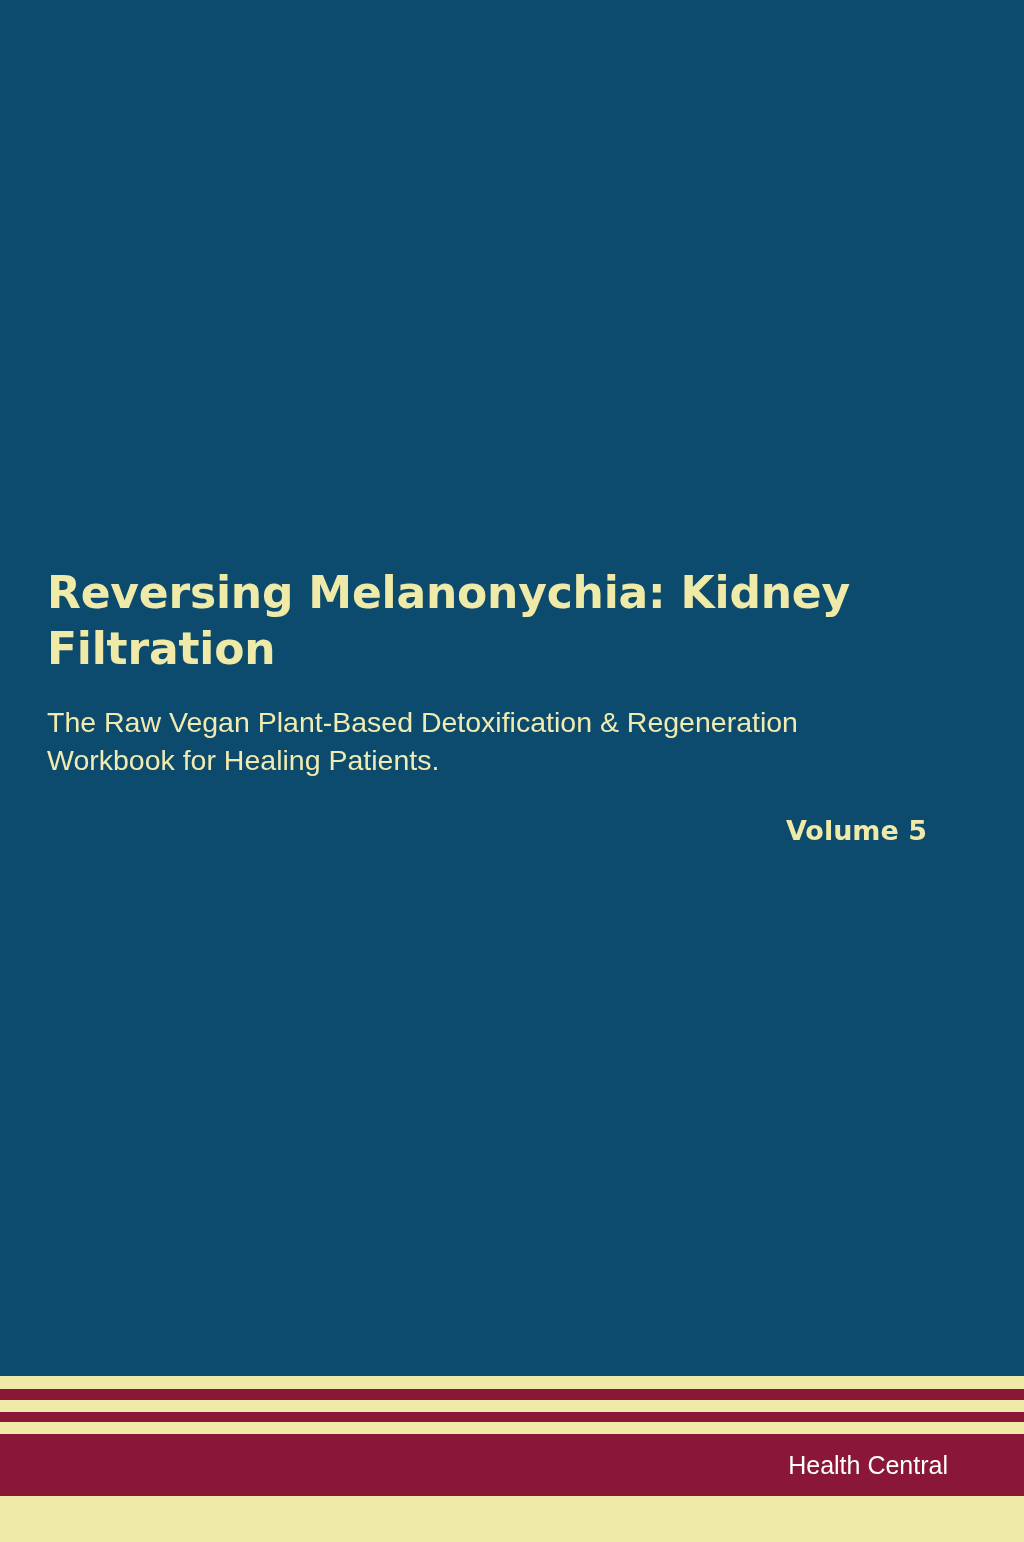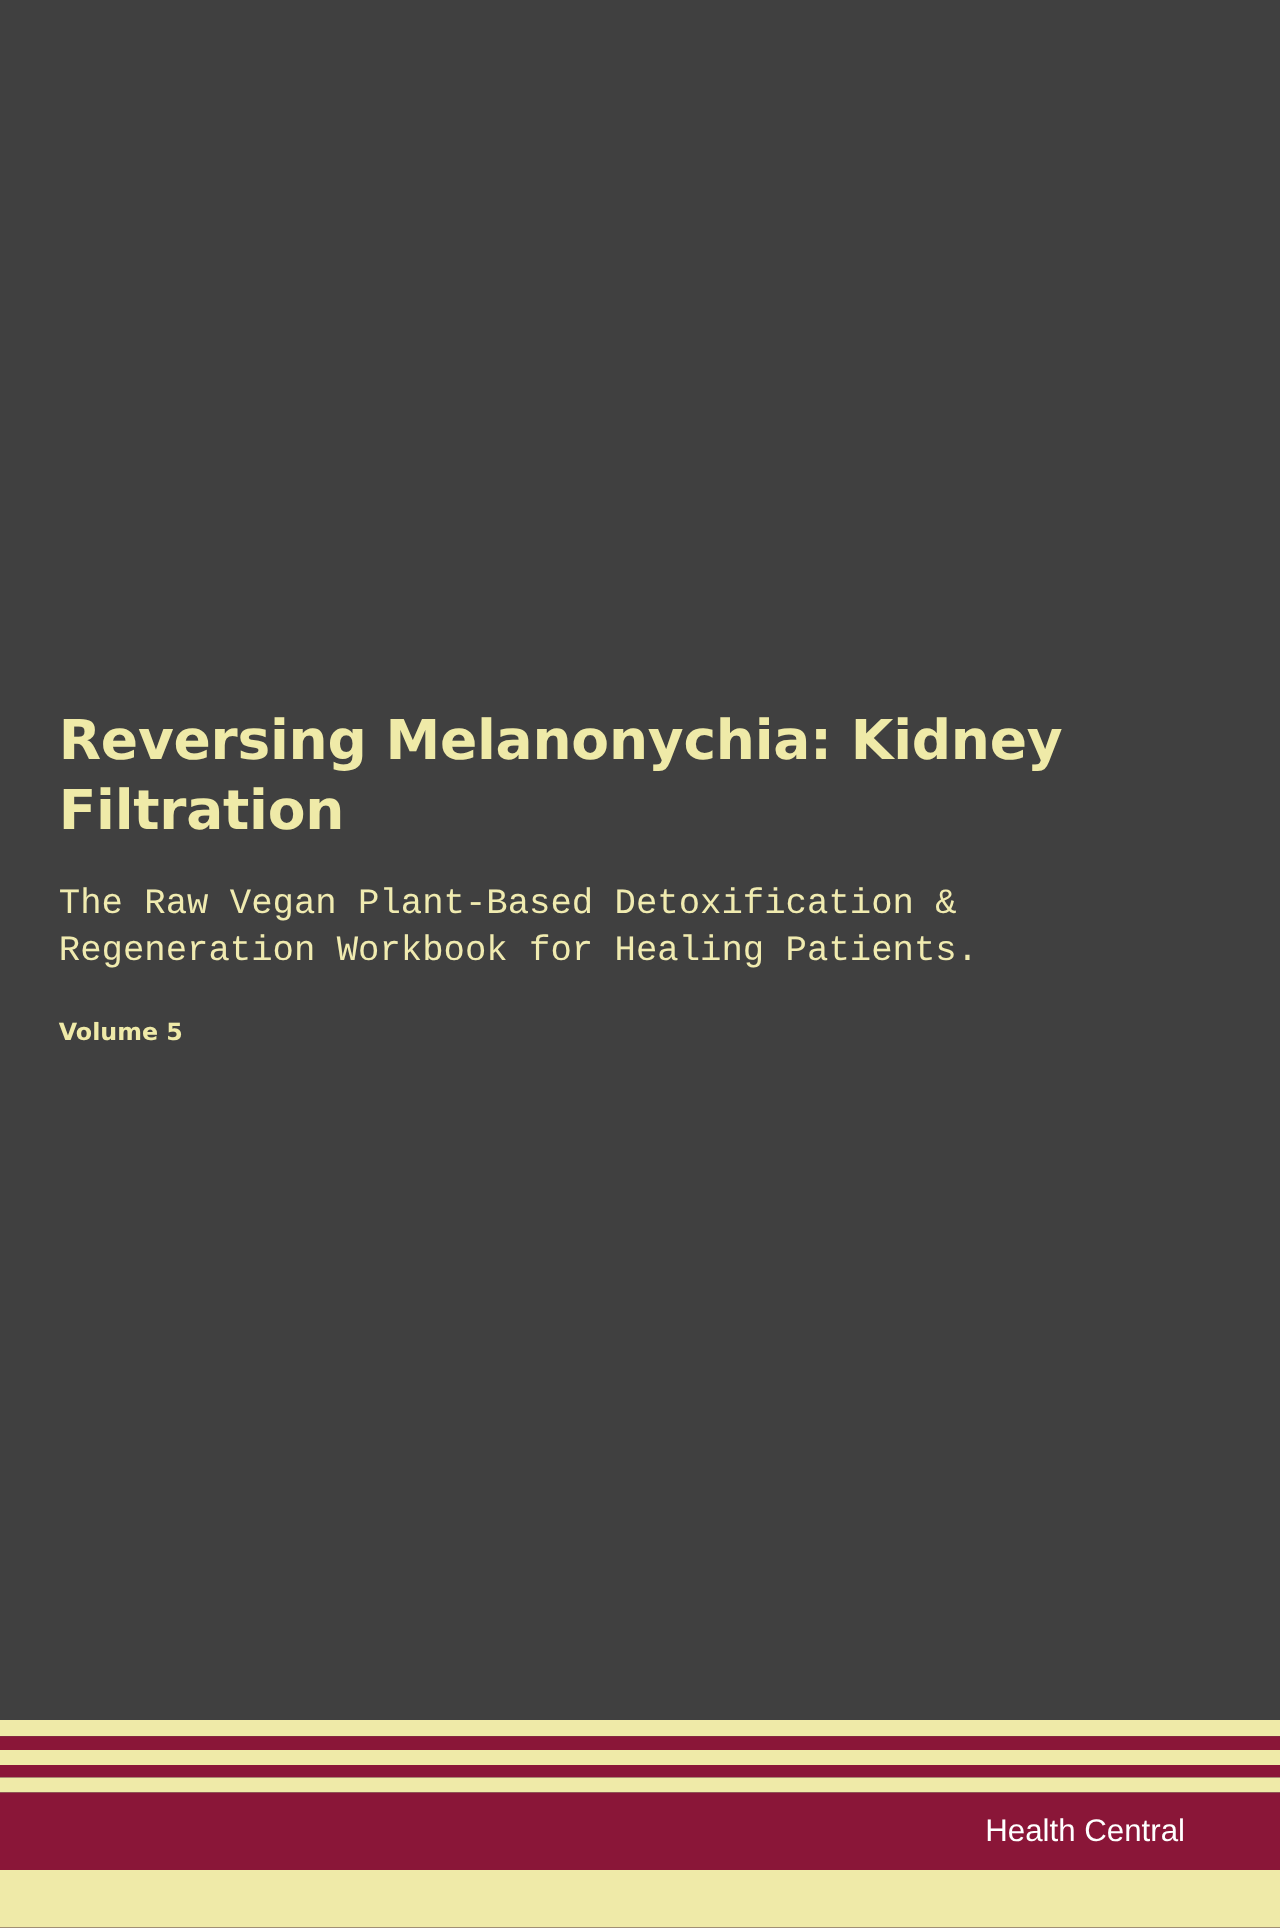--- a/index.html
+++ b/index.html
@@ -10,52 +10,53 @@
     width: 1024px;
     height: 1542px;
     background: #8a1638;
     font-family: "Liberation Sans", sans-serif;
     overflow: hidden;
     position: relative;
   }
   .cover {
     position: absolute;
     inset: 0;
-    background: #404040;
+    background: #0c4a6e;
   }
   .text-block {
     position: absolute;
     left: 47px;
     top: 565px;
     width: 880px;
   }
   .title {
     color: #efeaa8;
     font-family: "DejaVu Sans", sans-serif;
     font-weight: bold;
     font-size: 44px;
     line-height: 1.28;
     letter-spacing: -0.2px;
     margin: 0 0 26px 0;
     max-width: 860px;
   }
   .subtitle {
     color: #f0ebb0;
-    font-family: Liberation Mono, monospace;
+    font-family: Liberation Sans, sans-serif;
     font-size: 28.5px;
     line-height: 1.33;
     margin: 0 0 36px 0;
     max-width: 870px;
   }
   .volume {
     color: #efeaa8;
     font-family: "DejaVu Sans", sans-serif;
     font-weight: bold;
-    font-size: 19px;
+    font-size: 27px;
     margin: 0;
+    text-align: right;
   }
 
   
   .stripes {
     position: absolute;
     left: 0;
     right: 0;
     bottom: 0;
     width: 100%;
     border-radius: 15px;

